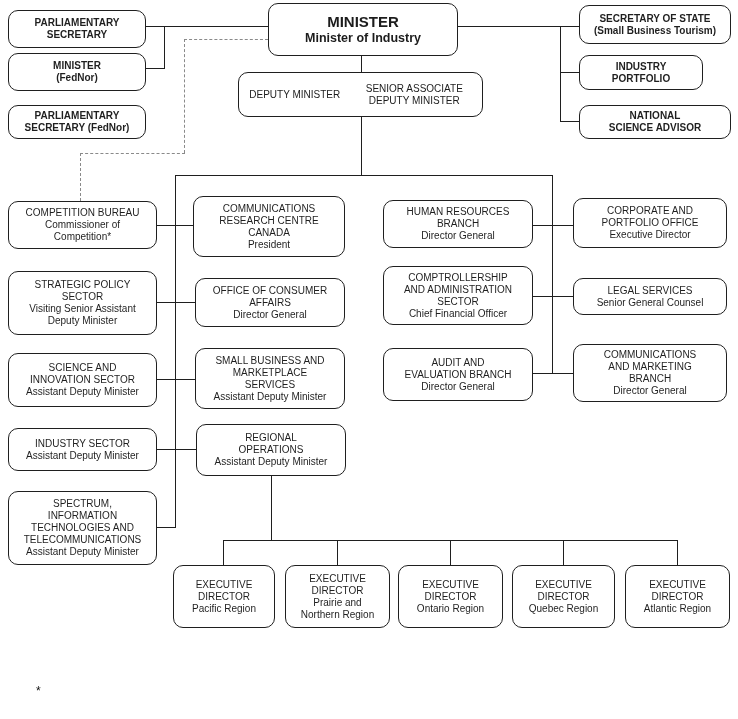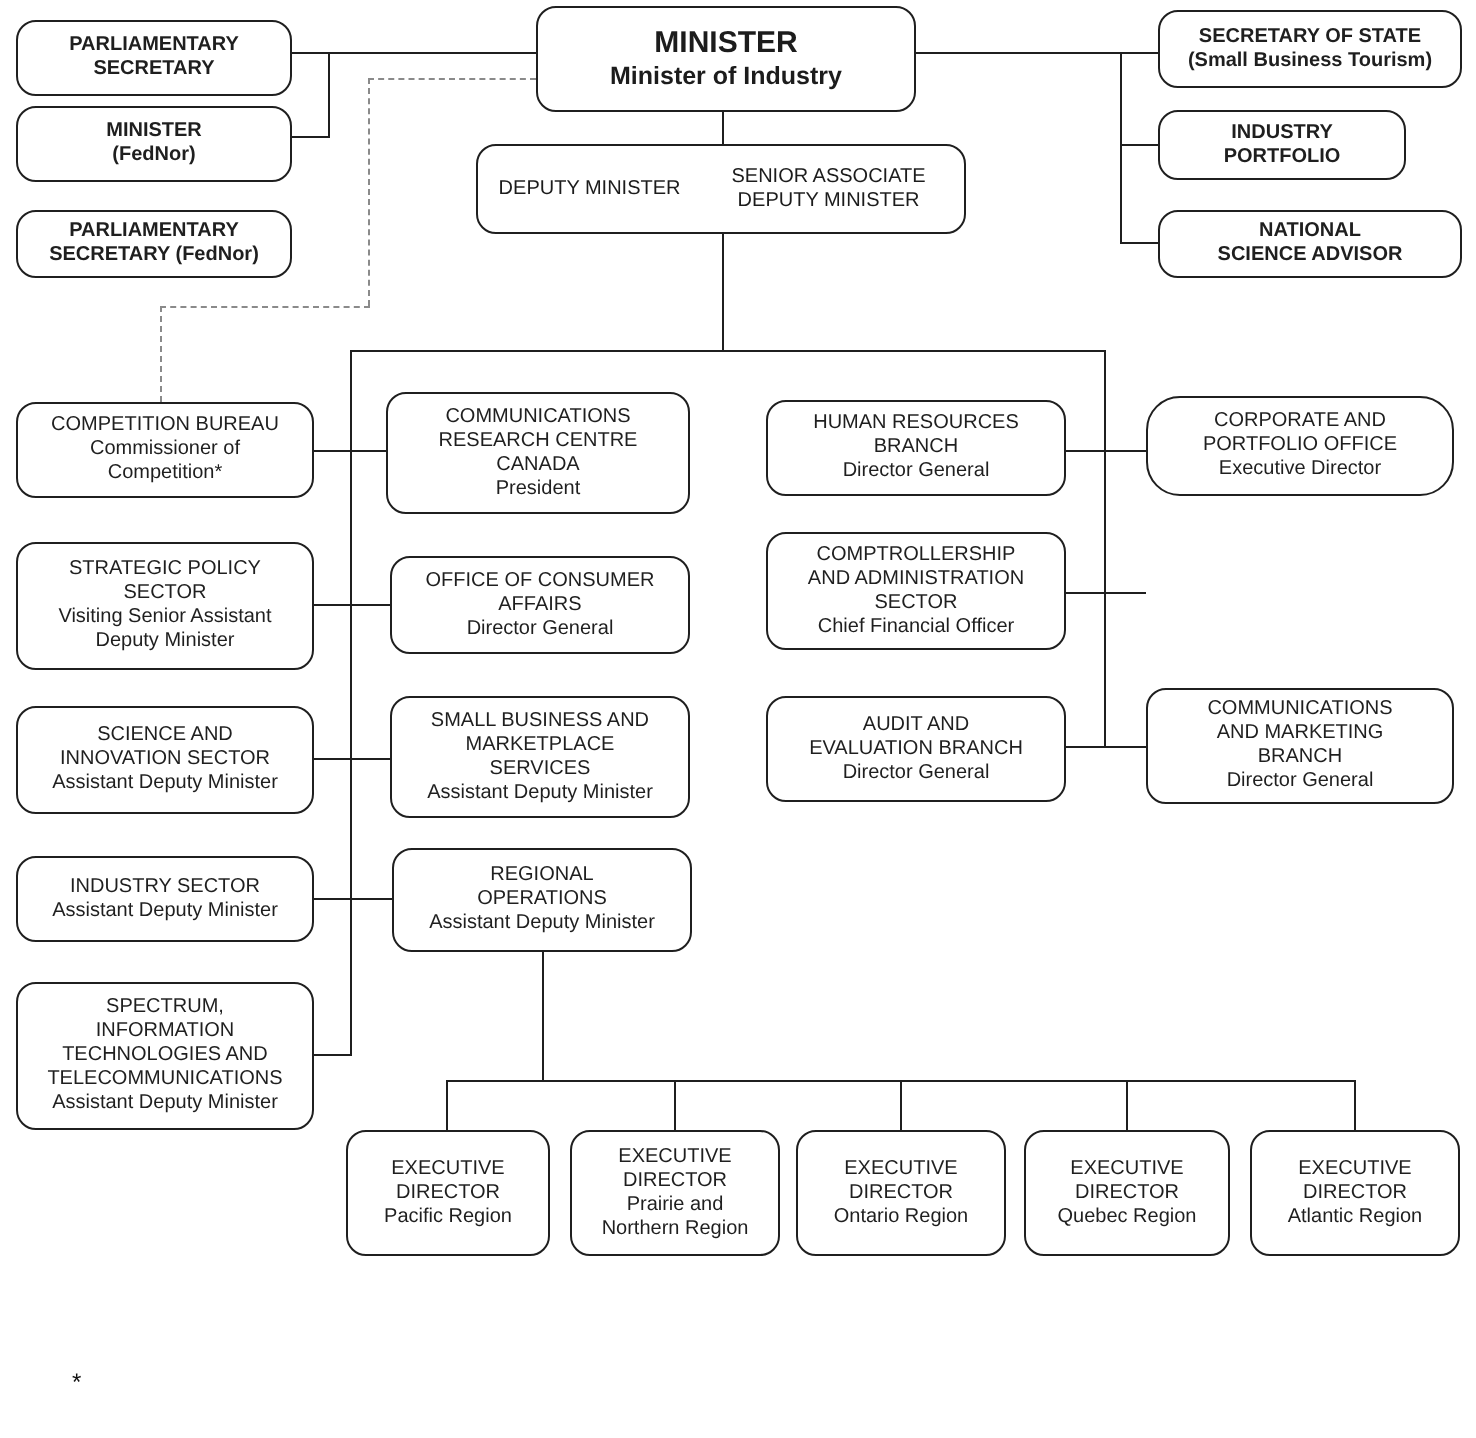--- a/index.html
+++ b/index.html
@@ -167,24 +167,28 @@
 AND ADMINISTRATION
 SECTOR
 Chief Financial Officer</span>
   </div>
   <div class="node" style="left:383px;top:348px;width:150px;height:53px;">
     <span class="label">AUDIT AND
 EVALUATION BRANCH
 Director General</span>
   </div>
 
-  <div class="node" style="left:573px;top:198px;width:154px;height:50px;border-radius:17px;">
+  <div class="node" style="left:573px;top:198px;width:154px;height:50px;">
     <span class="label">CORPORATE AND
 PORTFOLIO OFFICE
 Executive Director</span>
+  </div>
+  <div class="node" style="left:573px;top:278px;width:154px;height:37px;">
+    <span class="label">LEGAL SERVICES
+Senior General Counsel</span>
   </div>
   <div class="node" style="left:573px;top:344px;width:154px;height:58px;">
     <span class="label">COMMUNICATIONS
 AND MARKETING
 BRANCH
 Director General</span>
   </div>
 
   <div class="node" style="left:173px;top:565px;width:102px;height:63px;">
     <span class="label">EXECUTIVE

